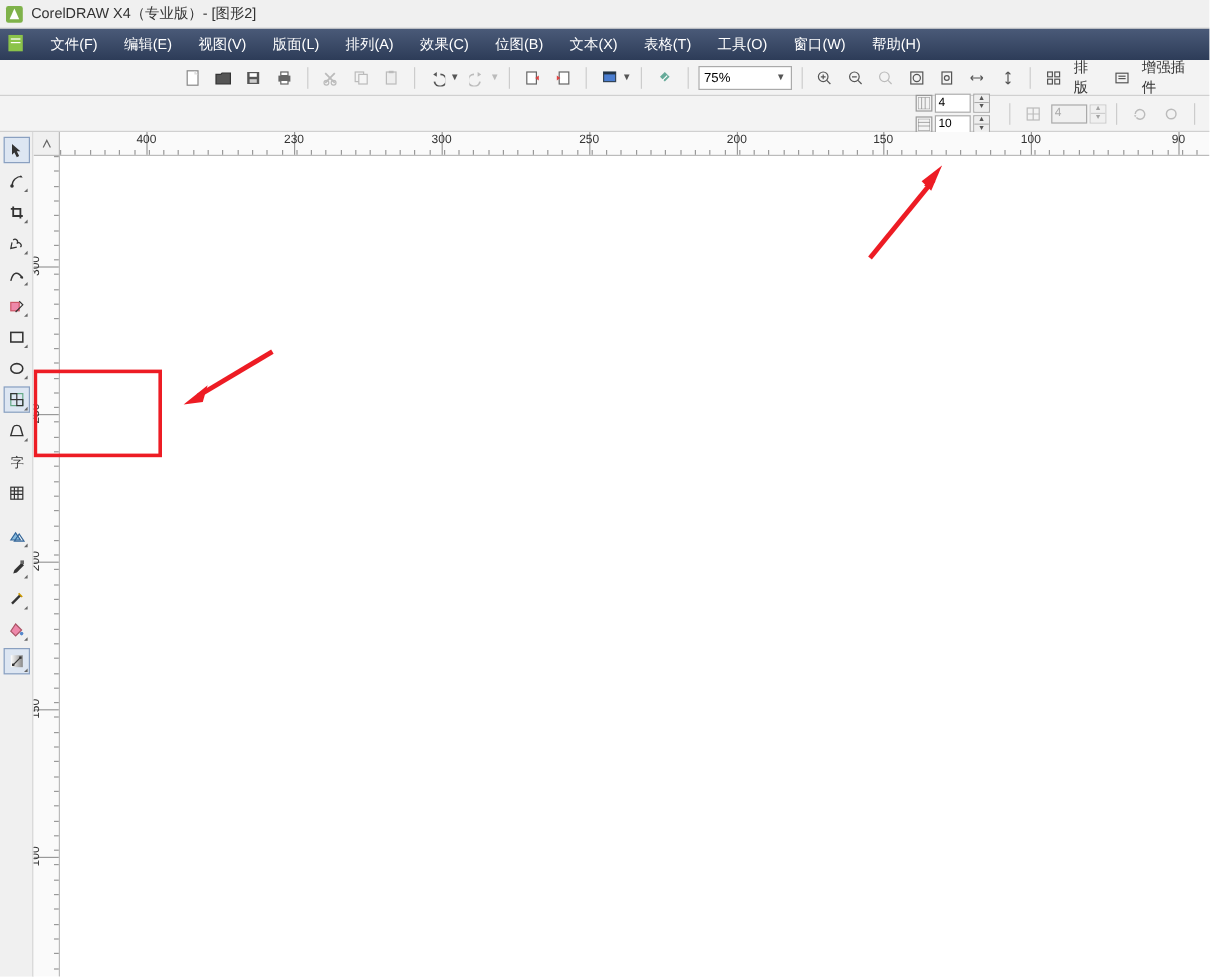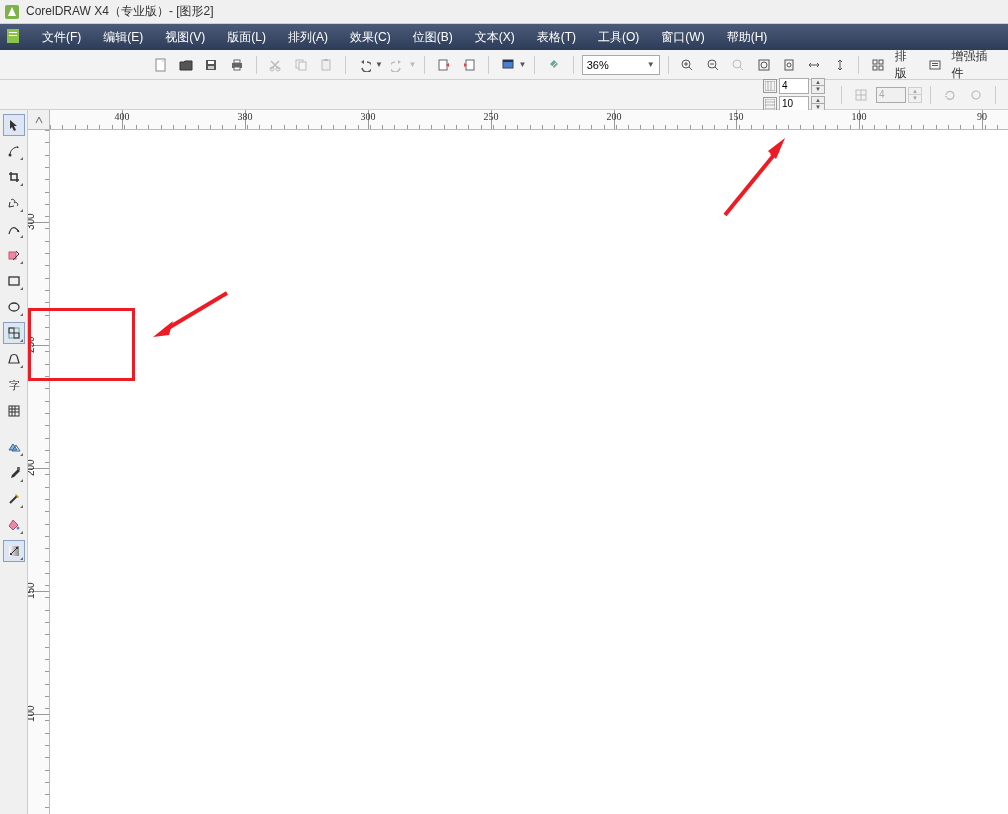--- a/index.html
+++ b/index.html
@@ -136,21 +136,21 @@
   position:absolute;top:20px;left:0;bottom:0;width:22px;
   background:#fafafa;border-right:1px solid #bbb;
 }
 .ruler-corner{
   position:absolute;top:0;left:0;width:22px;height:20px;
   background:#f0f0f0;border-right:1px solid #bbb;border-bottom:1px solid #bbb;
   display:flex;align-items:center;justify-content:center;
   font-size:10px;color:#666;
 }
 .hr-tick-major{position:absolute;top:0;bottom:0;width:1px;background:#999;}
-.hr-label{position:absolute;top:1px;font-size:10px;color:#333;transform:translateX(-50%);font-family:Liberation Serif, serif;}
+.hr-label{position:absolute;top:1px;font-size:10px;color:#333;transform:translateX(-50%);}
 .hr-tick-minor{position:absolute;bottom:0;height:4px;width:1px;background:#999;}
 .vr-tick-major{position:absolute;left:0;right:0;height:1px;background:#999;}
 .vr-label{position:absolute;left:2px;font-size:10px;color:#333;transform:translateY(-50%) rotate(-90deg);transform-origin:left center;white-space:nowrap;}
 .vr-tick-minor{position:absolute;right:0;width:4px;height:1px;background:#999;}
 .canvas-inner{
   position:absolute;top:20px;left:22px;right:0;bottom:0;
   background:#fff;
 }
 .annotation-box{
   position:absolute;
@@ -281,21 +281,21 @@
   <span style="font-size:8px;color:#555;margin-left:-4px;">▼</span>
   <div class="tb-sep"></div>
   <div class="tb-btn">
       <svg width="14" height="14" viewBox="0 0 14 14">
         <path d="M7 2l-4 4 4 4 4-4z" fill="#6a9"></path>
         <path d="M5 9l4-4" stroke="#fff"></path>
       </svg>
     </div>
   <div class="tb-sep"></div>
   <div class="zoom-select">
-    <span>36%</span>
+    <span>75%</span>
     <span class="caret">▼</span>
   </div>
   <div class="tb-sep"></div>
   <div class="tb-btn">
       <svg width="14" height="14" viewBox="0 0 14 14">
         <circle cx="6" cy="6" r="4" fill="none" stroke="#555"></circle>
         <path d="M9 9l3 3" stroke="#555"></path>
         <path d="M6 4v4M4 6h4" stroke="#555"></path>
       </svg>
     </div>
@@ -547,21 +547,21 @@
   <div class="canvas-area">
     <div class="ruler-corner">
       <svg width="10" height="10" viewBox="0 0 10 10">
           <path d="M2 8l3-6 3 6" fill="none" stroke="#666"></path>
         </svg>
     </div>
     <div class="ruler-h" id="ruler-h">
         <div class="hr-tick-major" style="left: 72px;"></div>
         <div class="hr-label" style="left: 72px;">400</div>
         <div class="hr-tick-major" style="left: 195px;"></div>
-        <div class="hr-label" style="left: 195px;">380</div>
+        <div class="hr-label" style="left: 195px;">230</div>
         <div class="hr-tick-major" style="left: 318px;"></div>
         <div class="hr-label" style="left: 318px;">300</div>
         <div class="hr-tick-major" style="left: 441px;"></div>
         <div class="hr-label" style="left: 441px;">250</div>
         <div class="hr-tick-major" style="left: 564px;"></div>
         <div class="hr-label" style="left: 564px;">200</div>
         <div class="hr-tick-major" style="left: 686px;"></div>
         <div class="hr-label" style="left: 686px;">150</div>
         <div class="hr-tick-major" style="left: 809px;"></div>
         <div class="hr-label" style="left: 809px;">100</div>

